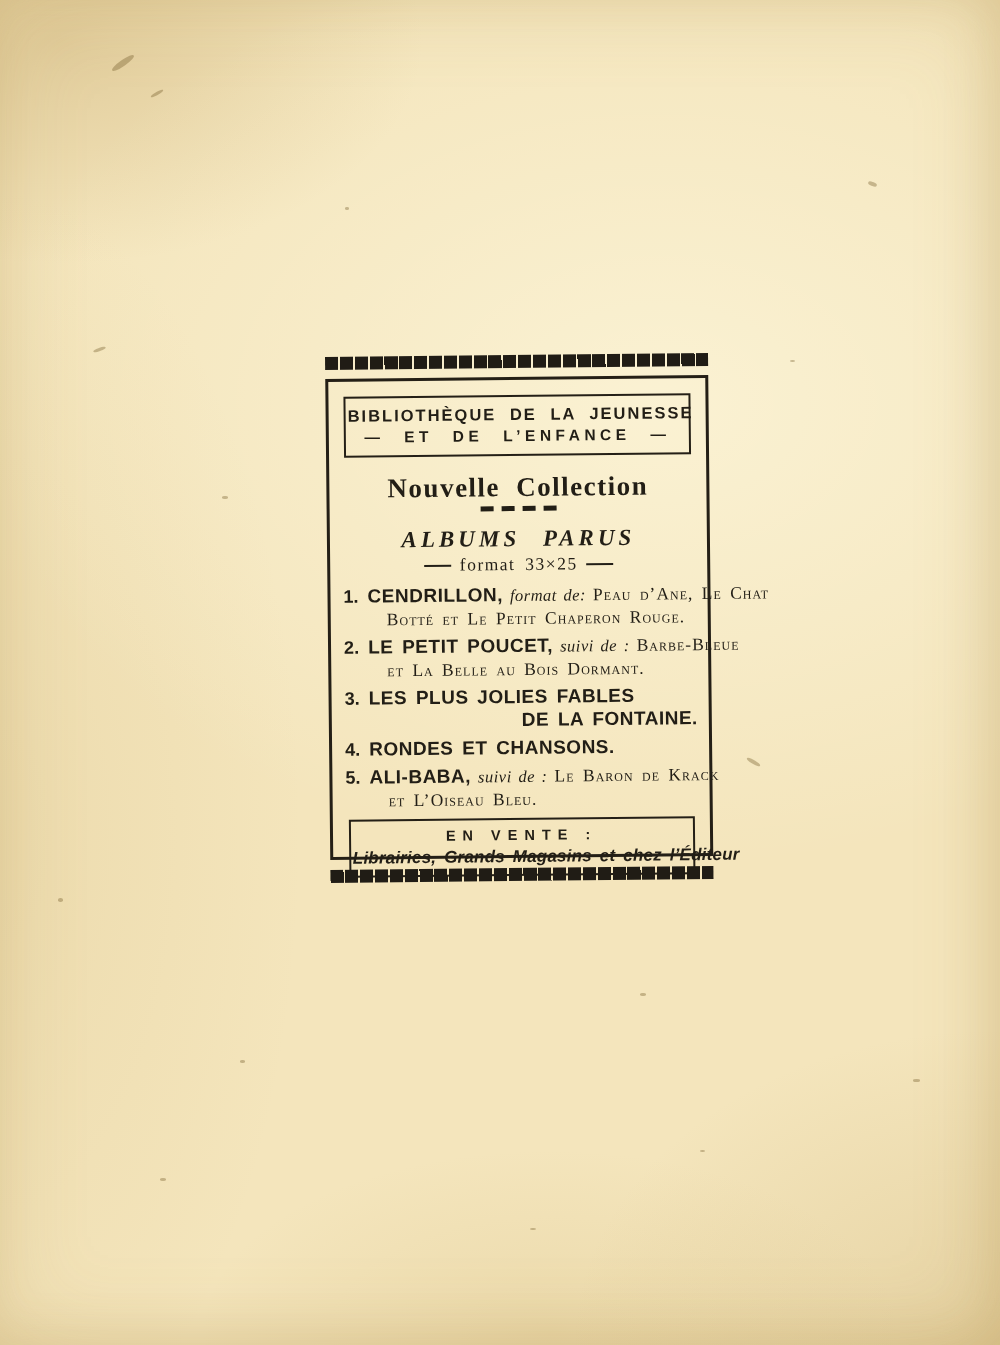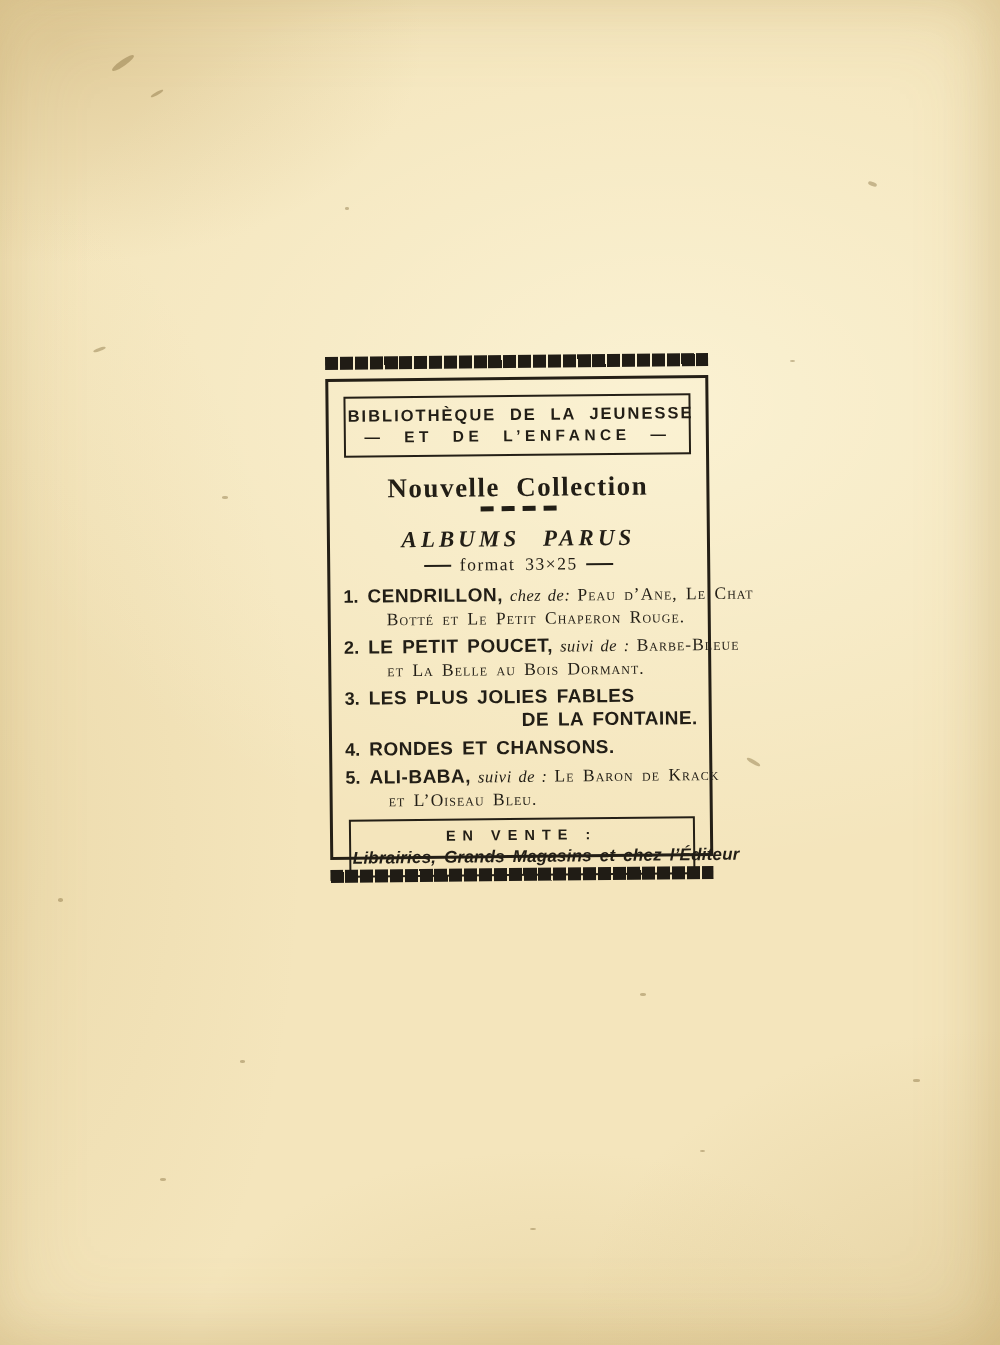--- a/index.html
+++ b/index.html
@@ -128,21 +128,21 @@
     </div>
 
     <div class="albums-heading">ALBUMS PARUS</div>
 
     <div class="format-line">
       <span class="format-dash"></span><span>format 33×25</span><span class="format-dash"></span>
     </div>
 
     <div class="album-list">
         <div class="album-item">
-          <div class="album-line align-left"><span class="seg-num">1.</span> <span class="seg-title">CENDRILLON,</span> <span class="seg-suivi">chez de:</span> <span class="seg-caps">Peau d’Ane, Le Chat</span></div>
+          <div class="album-line align-left"><span class="seg-num">1.</span> <span class="seg-title">CENDRILLON,</span> <span class="seg-suivi">format de:</span> <span class="seg-caps">Peau d’Ane, Le Chat</span></div>
           <div class="album-line align-indent"><span class="seg-caps">Botté et Le Petit Chaperon Rouge.</span></div>
         </div>
         <div class="album-item">
           <div class="album-line align-left"><span class="seg-num">2.</span> <span class="seg-title">LE PETIT POUCET,</span> <span class="seg-suivi">suivi de :</span> <span class="seg-caps">Barbe-Bleue</span></div>
           <div class="album-line align-indent"><span class="seg-caps">et La Belle au Bois Dormant.</span></div>
         </div>
         <div class="album-item">
           <div class="album-line align-left"><span class="seg-num">3.</span> <span class="seg-title">LES PLUS JOLIES FABLES</span></div>
           <div class="album-line align-right"><span class="seg-title">DE LA FONTAINE.</span></div>
         </div>

